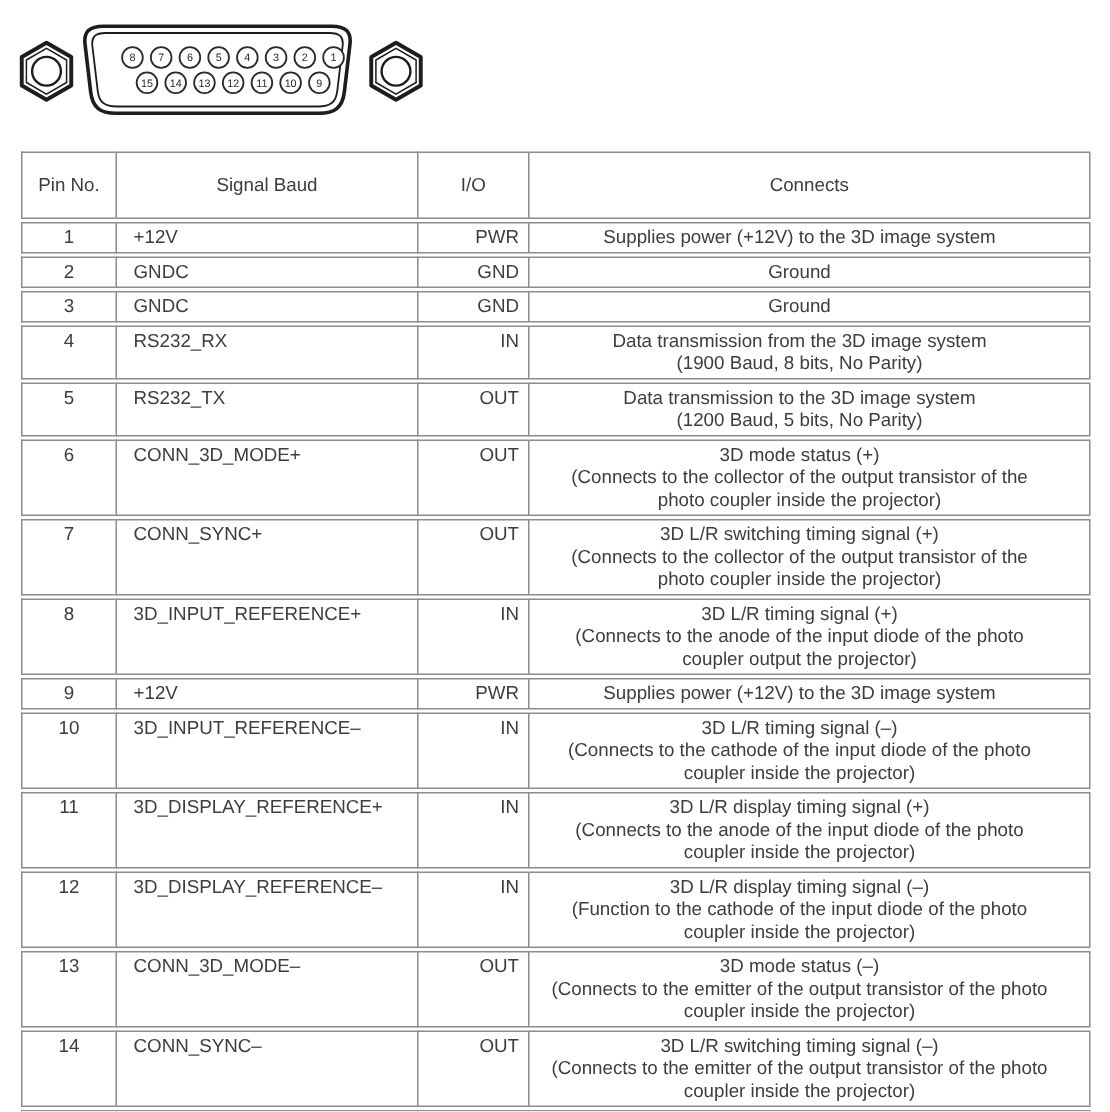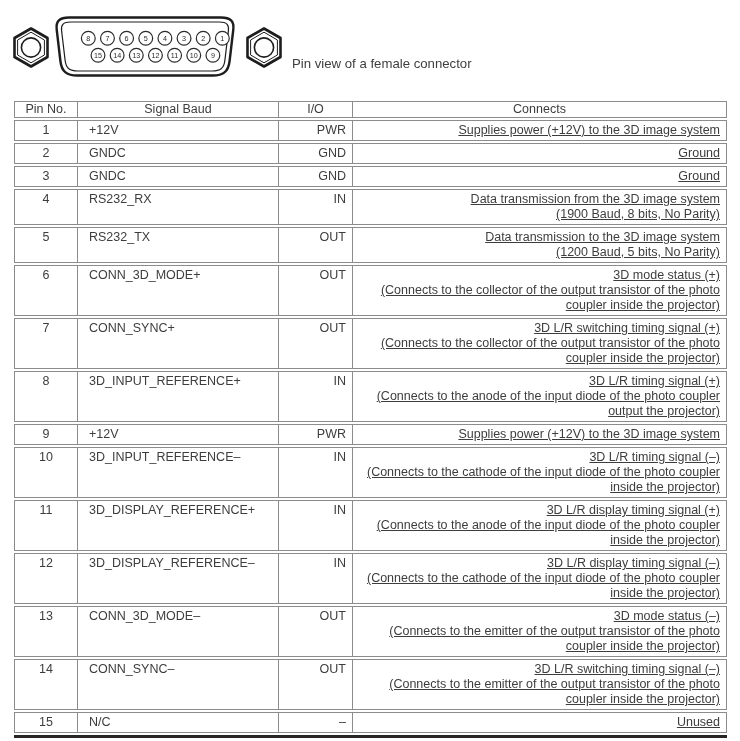--- a/index.html
+++ b/index.html
@@ -22,25 +22,25 @@
   .pin-table th, .pin-table td {
     border-top:1px solid #8c8c8c;
     border-bottom:1px solid #8c8c8c;
     border-left:1px solid #8c8c8c;
     font-weight:400;
     vertical-align:top;
     padding:2px 6px;
     overflow:hidden;
   }
   .pin-table th:last-child, .pin-table td:last-child { border-right:1px solid #8c8c8c; }
-  .pin-table th { text-align:center; padding:0 4px; }
+  .pin-table th { text-align:center; padding:14px 4px; }
   td.c-pin  { text-align:center; }
   td.c-sig  { text-align:left; padding-left:11px; }
   td.c-io   { text-align:right; }
-  td.c-func { text-align:right; padding-left:11px; padding-right:6px; white-space:pre-line;text-decoration:underline; }
+  td.c-func { text-align:center; padding-left:11px; padding-right:24px; white-space:pre-line; }
 </style>
 </head>
 <body>
 
 <div class="page">
 
   <svg id="connector-svg" class="connector-svg" width="310" height="95" viewBox="0 0 310 95">
 
     <g>
       <polygon points="31,28.5 47.5,38 47.5,57 31,66.5 14.5,57 14.5,38" fill="#ffffff" stroke="#1d1d1d" stroke-width="2.6" stroke-linejoin="round"></polygon>
@@ -118,21 +118,20 @@
       <g>
         <circle cx="193.75" cy="55.2" r="6.9" fill="#ffffff" stroke="#2a2a2a" stroke-width="1.2"></circle>
         <text x="193.75" y="57.800000000000004" text-anchor="middle" font-size="7.2" fill="#2a2a2a">10</text>
       </g>
       <g>
         <circle cx="212.89999999999998" cy="55.2" r="6.9" fill="#ffffff" stroke="#2a2a2a" stroke-width="1.2"></circle>
         <text x="212.89999999999998" y="57.800000000000004" text-anchor="middle" font-size="7.2" fill="#2a2a2a">9</text>
       </g>
     </svg>
 
-  <div class="caption">Pin view of a female connector</div>
 
   <table class="pin-table">
     <colgroup>
       <col style="width:63px">
         <col style="width:201px">
         <col style="width:74px">
         <col style="width:375px">
     </colgroup>
     <thead>
       <tr>
@@ -214,21 +213,21 @@
         <td class="c-sig">3D_DISPLAY_REFERENCE+</td>
         <td class="c-io">IN</td>
         <td class="c-func">3D L/R display timing signal (+)
 (Connects to the anode of the input diode of the photo coupler inside the projector)</td>
       </tr>
       <tr>
         <td class="c-pin">12</td>
         <td class="c-sig">3D_DISPLAY_REFERENCE–</td>
         <td class="c-io">IN</td>
         <td class="c-func">3D L/R display timing signal (–)
-(Connects to the cathode of the input diode of the photo coupler inside the projector)</td>
+(Function to the cathode of the input diode of the photo coupler inside the projector)</td>
       </tr>
       <tr>
         <td class="c-pin">13</td>
         <td class="c-sig">CONN_3D_MODE–</td>
         <td class="c-io">OUT</td>
         <td class="c-func">3D mode status (–)
 (Connects to the emitter of the output transistor of the photo coupler inside the projector)</td>
       </tr>
       <tr>
         <td class="c-pin">14</td>

